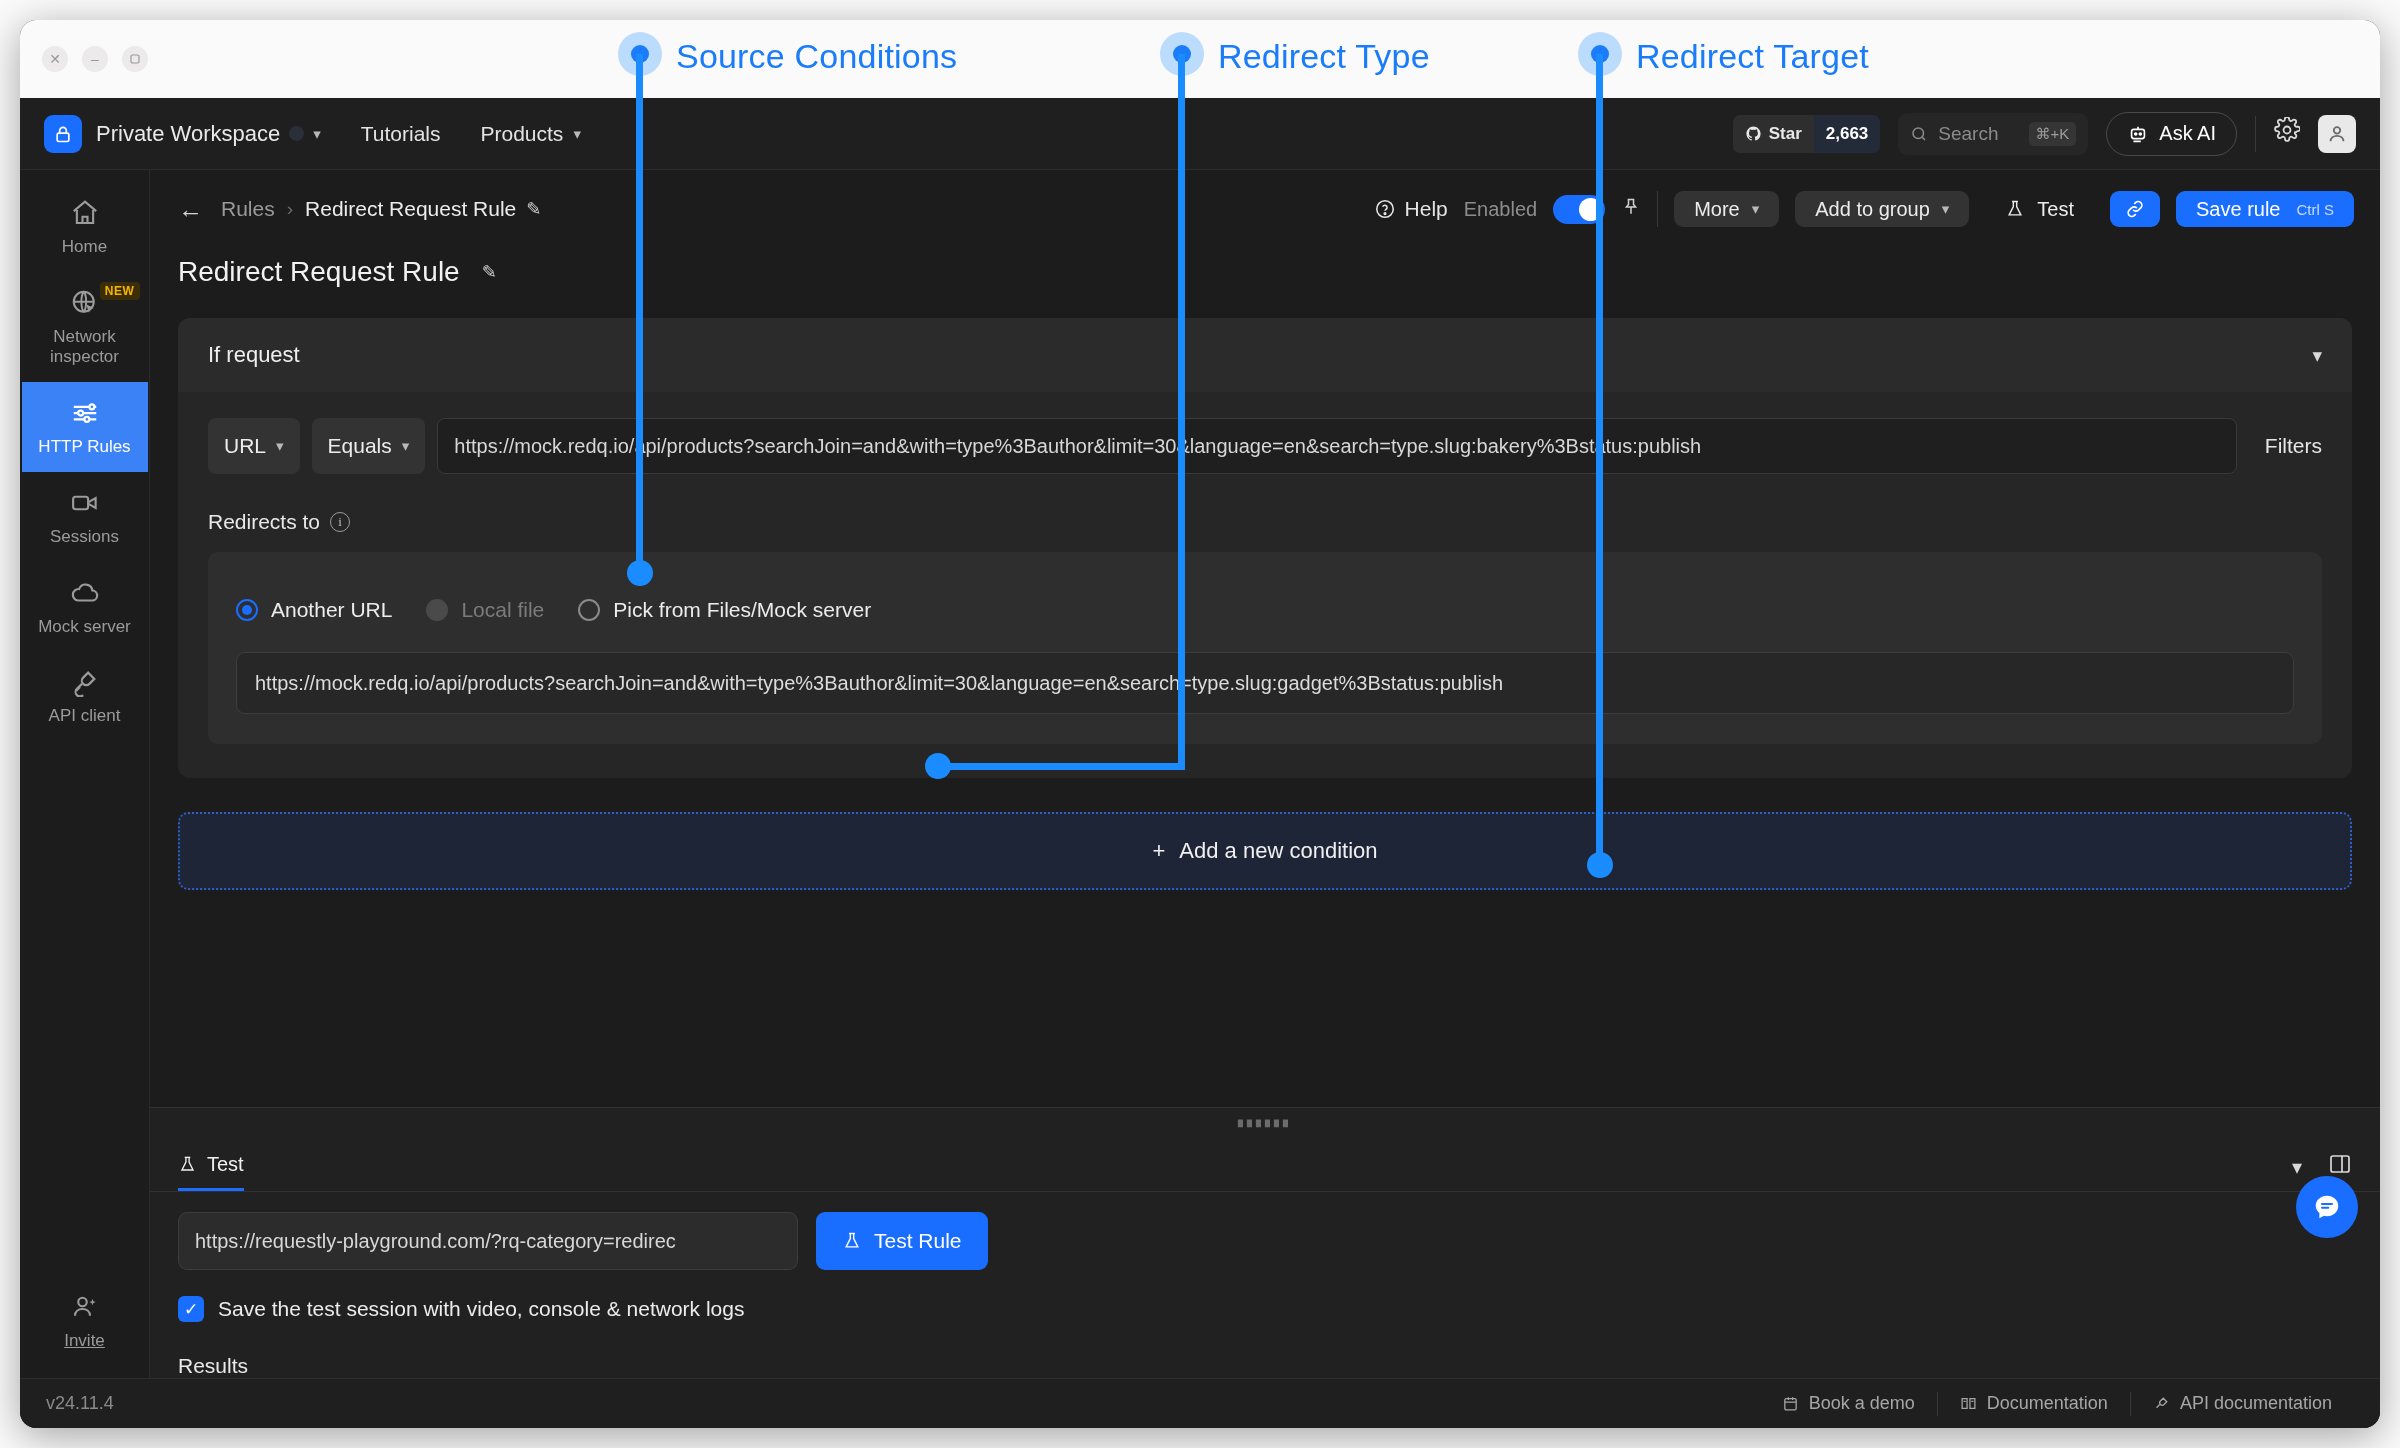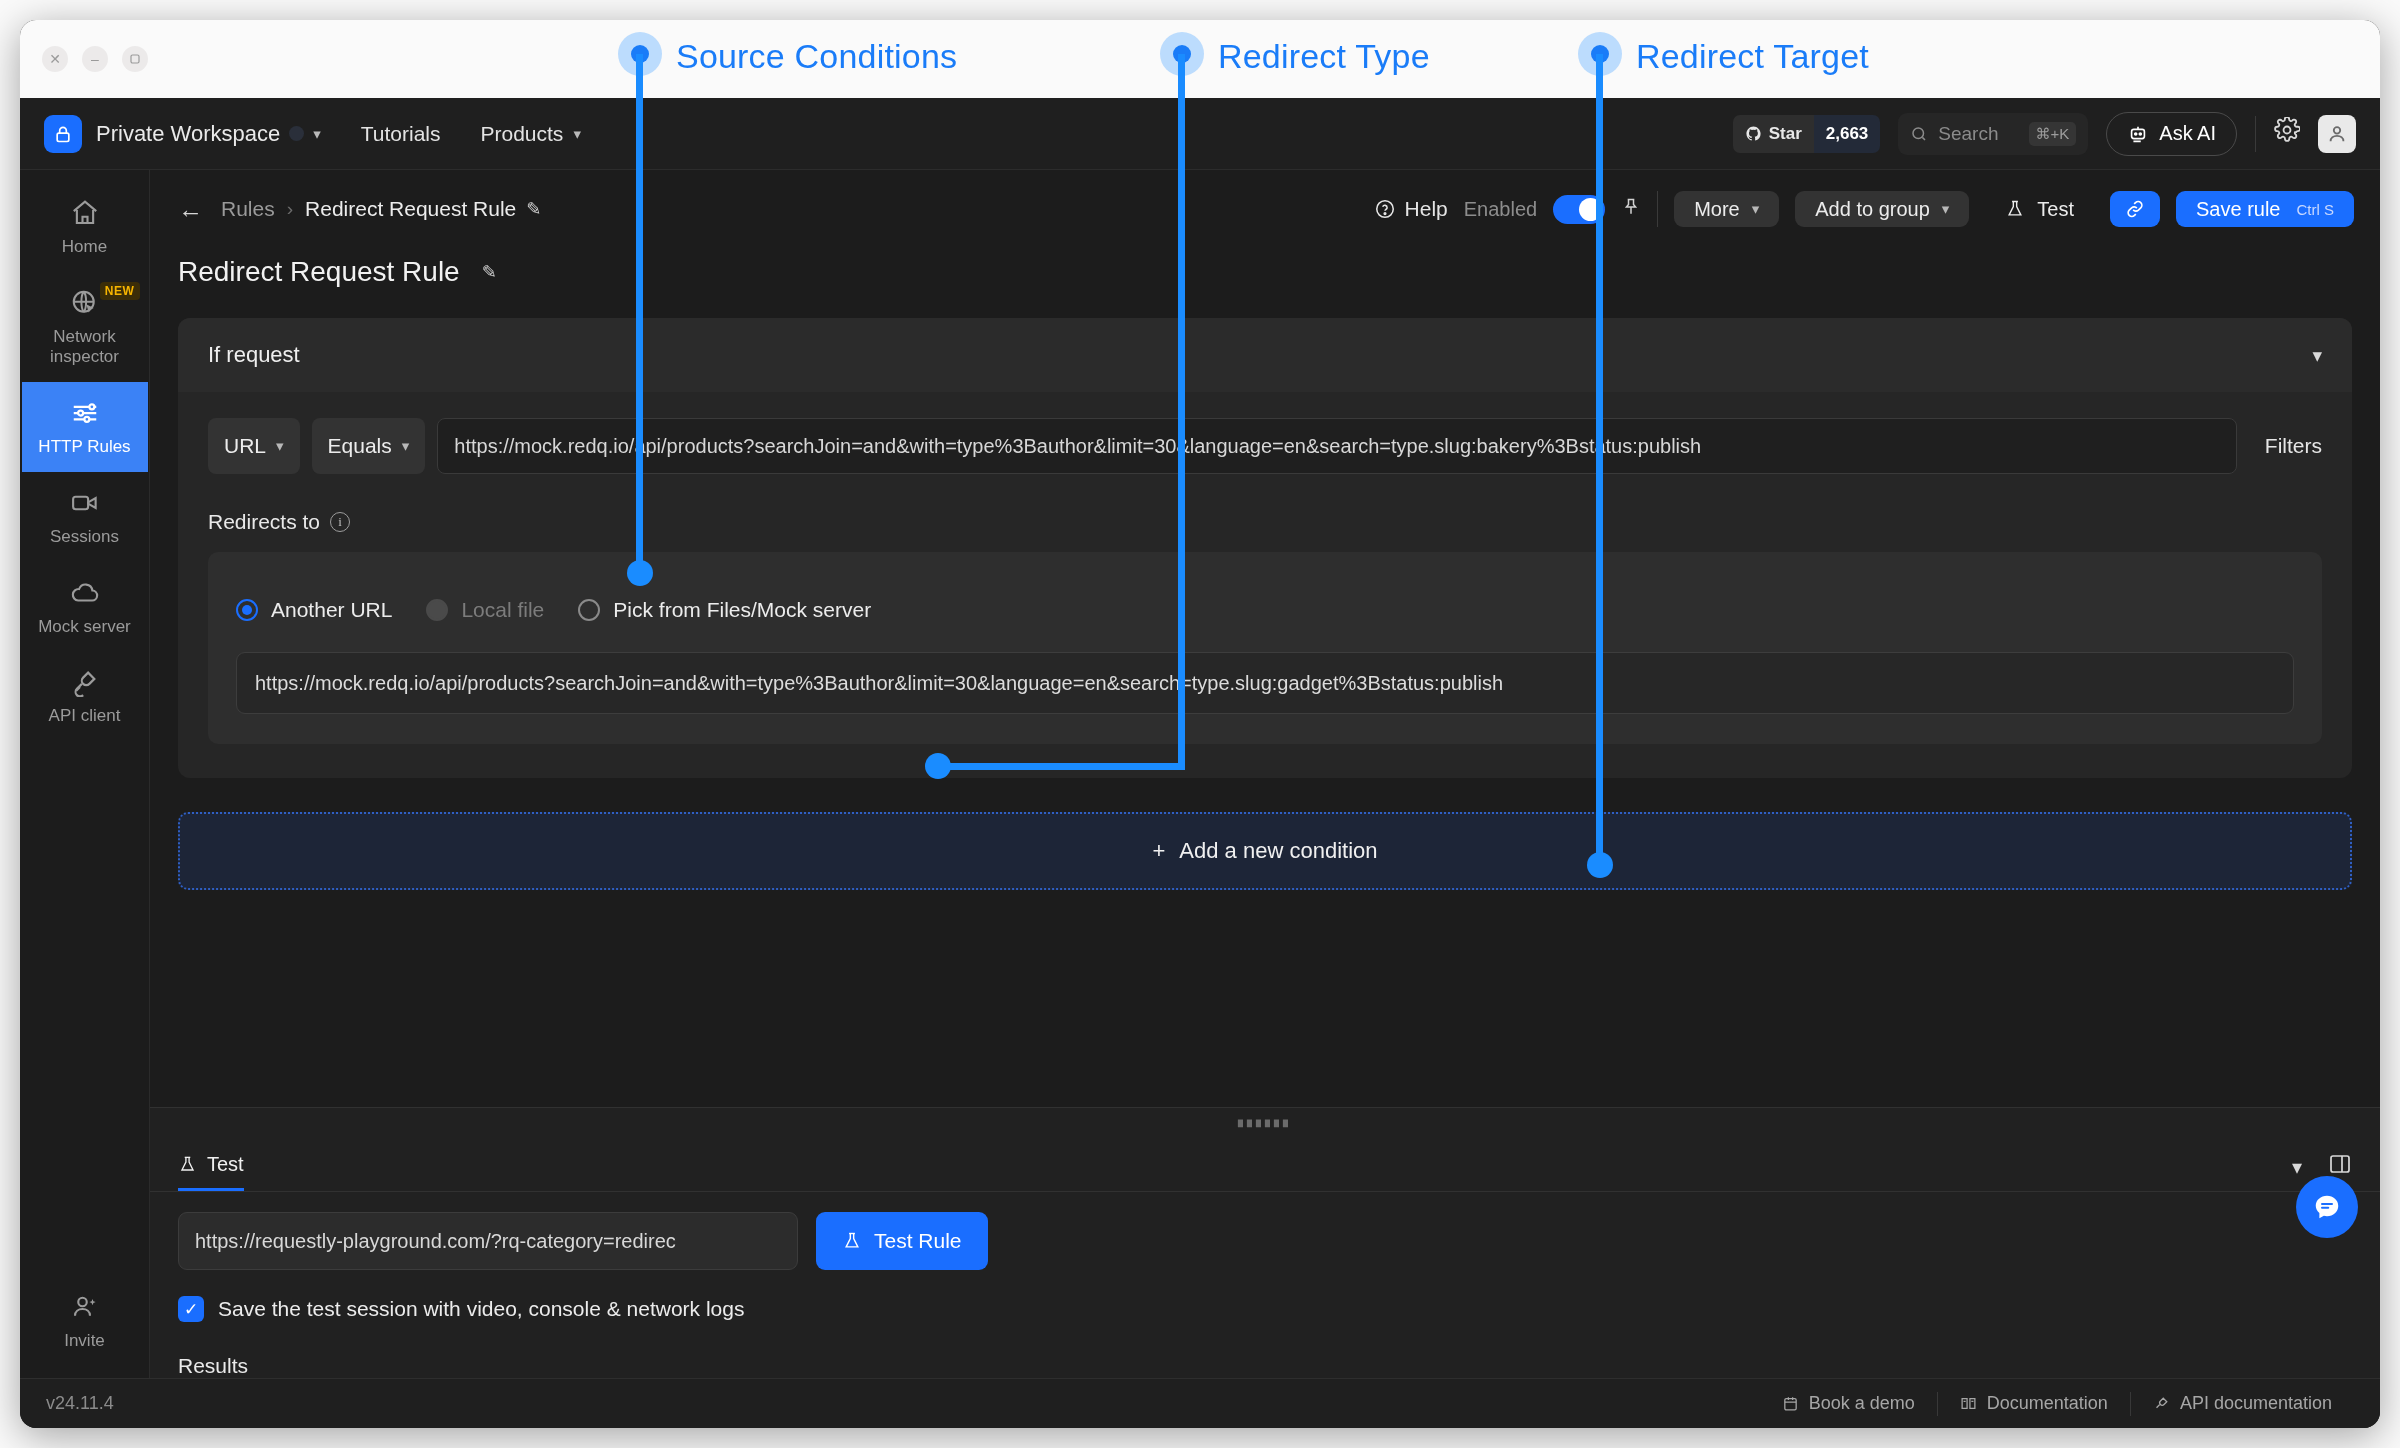--- a/index.html
+++ b/index.html
@@ -89,21 +89,21 @@
     align-items: center; gap: 9px; color: #9b9b9b; font-size: 17px; text-align: center;
     position: relative; line-height: 1.22;
   }
   .rail-item.active { background: #3b82f6; color: #fff; }
   .rail-item svg { display: block; }
   .new-badge {
     position: absolute; top: 10px; right: 8px; background: #3b2d08; color: #f7b500;
     font-size: 12px; font-weight: bold; border-radius: 4px; padding: 2px 5px; letter-spacing: .6px;
   }
   .rail-spacer { flex: 1; }
-  .rail-bottom { padding-bottom: 26px; }
+  .rail-bottom { padding-bottom: 26px; text-decoration: underline; }
 
   
   .content { flex: 1; display: flex; flex-direction: column; min-width: 0; background: #1c1c1c; }
 
   .rule-toolbar {
     height: 78px; flex: 0 0 78px; display: flex; align-items: center; padding: 0 26px 0 28px;
   }
   .back-arrow { color: #d6d6d6; font-size: 25px; margin-right: 18px; }
   .crumb-muted { color: #9a9a9a; font-size: 21px; }
   .crumb-sep { color: #6c6c6c; font-size: 19px; margin: 0 12px; }

